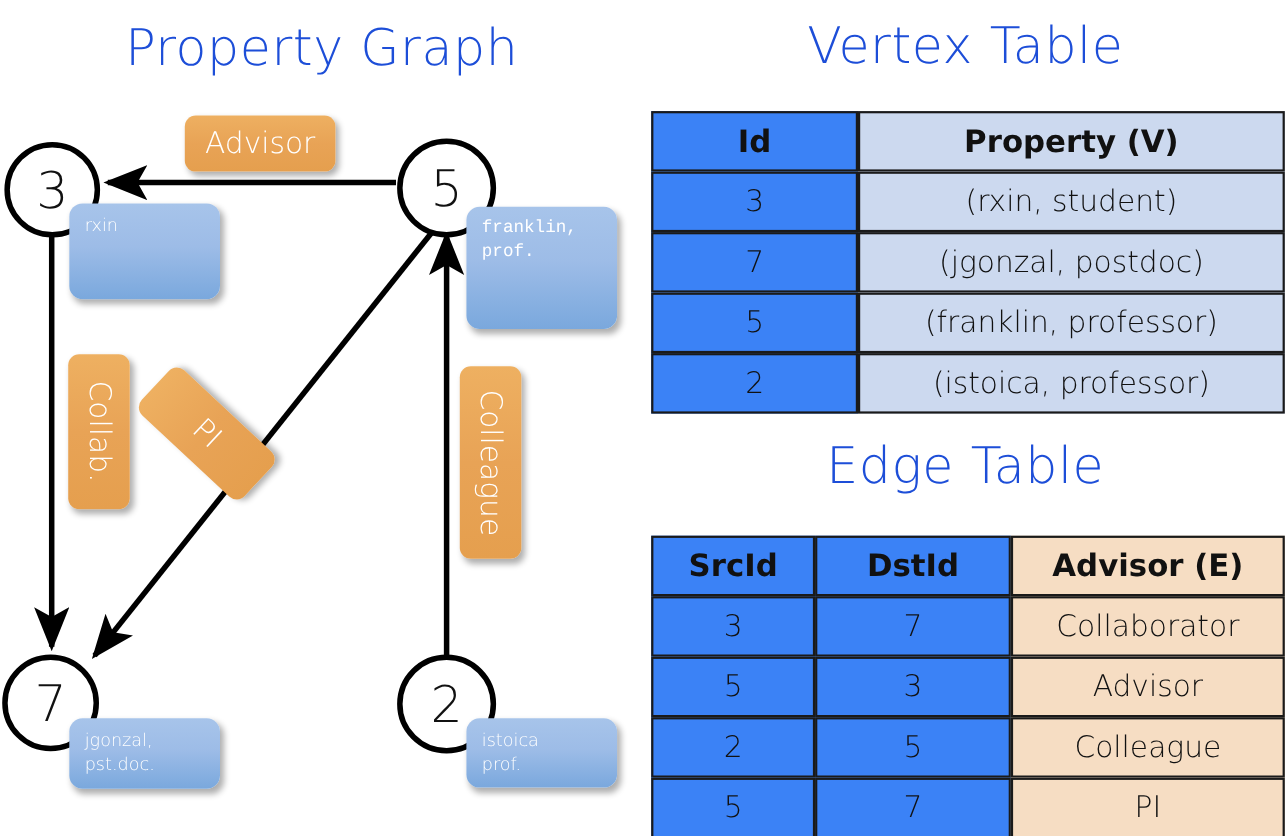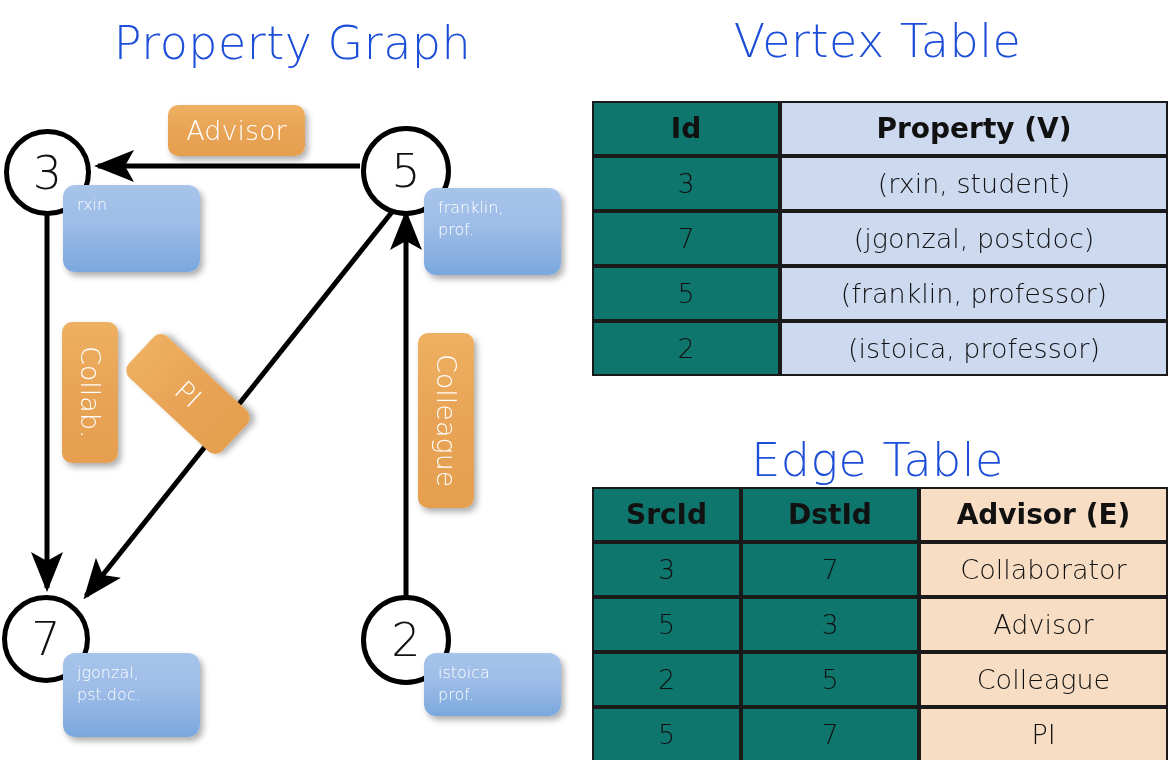--- a/index.html
+++ b/index.html
@@ -22,21 +22,21 @@
     font-family: "DejaVu Sans", sans-serif;
     font-weight: 300;
     font-size: 46px;
     line-height: 1;
     color: #1d4ed8;
     white-space: nowrap;
     letter-spacing: 0.5px;
   }
   #title-property-graph { left: 0; top: 20px; width: 585px; text-align: center; }
   #title-vertex-table   { left: 585px; top: 18px; width: 585px; text-align: center; }
-  #title-edge-table     { left: 585px; top: 400px; width: 585px; text-align: center; margin-top: 37px; }
+  #title-edge-table     { left: 585px; top: 400px; width: 585px; text-align: center; }
 
   
   #graph-panel {
     position: absolute;
     left: 0; top: 0;
     width: 585px; height: 760px;
   }
   #graph-svg {
     position: absolute;
     left: 0; top: 0;
@@ -112,21 +112,21 @@
   }
   .tbl td, .tbl th {
     border: 2px solid #1a1a1a;
     text-align: center;
     vertical-align: middle;
     padding: 0;
     height: 51px;
     font-size: 27px;
     font-weight: 300;
     color: #111111;
-    background: #0f766e;
+    background: #3b82f6;
   }
   .tbl th {
     font-weight: 700;
     font-size: 28px;
   }
   .v-prop { background: #ccd9ef !important; }
   .e-prop { background: #f6ddc3 !important; }
 
   #vertex-table { left: 592px; top: 101px; width: 576px; }
   #vertex-table col.c-id   { width: 188px; }
@@ -191,26 +191,26 @@
   </div>
 
   <div class="node-circle" id="node-2" style="left:361px; top:595px; width:90px; height:90px;">
     <span class="node-label">2</span>
   </div>
 
   <div class="prop-box" id="prop-box-3" style="left:63px; top:185px; width:137px; height:87px;">
     <span>rxin</span>
   </div>
 
-  <div class="prop-box" id="prop-box-5" style="left:424px; top:188px; width:137px; height:87px;">
+  <div class="prop-box" id="prop-box-5" style="left:424px; top:188px; width:137px; height:111px;font-family:Liberation Mono, monospace;">
     <span>franklin,</span>
     <span>prof.</span>
   </div>
 
-  <div class="prop-box" id="prop-box-7" style="left:63px; top:653px; width:137px; height:84px;">
+  <div class="prop-box" id="prop-box-7" style="left:63px; top:653px; width:137px; height:64px;">
     <span>jgonzal,</span>
     <span>pst.doc.</span>
   </div>
 
   <div class="prop-box" id="prop-box-2" style="left:424px; top:653px; width:137px; height:63px;">
     <span>istoica</span>
     <span>prof.</span>
   </div>
 </div>
 

